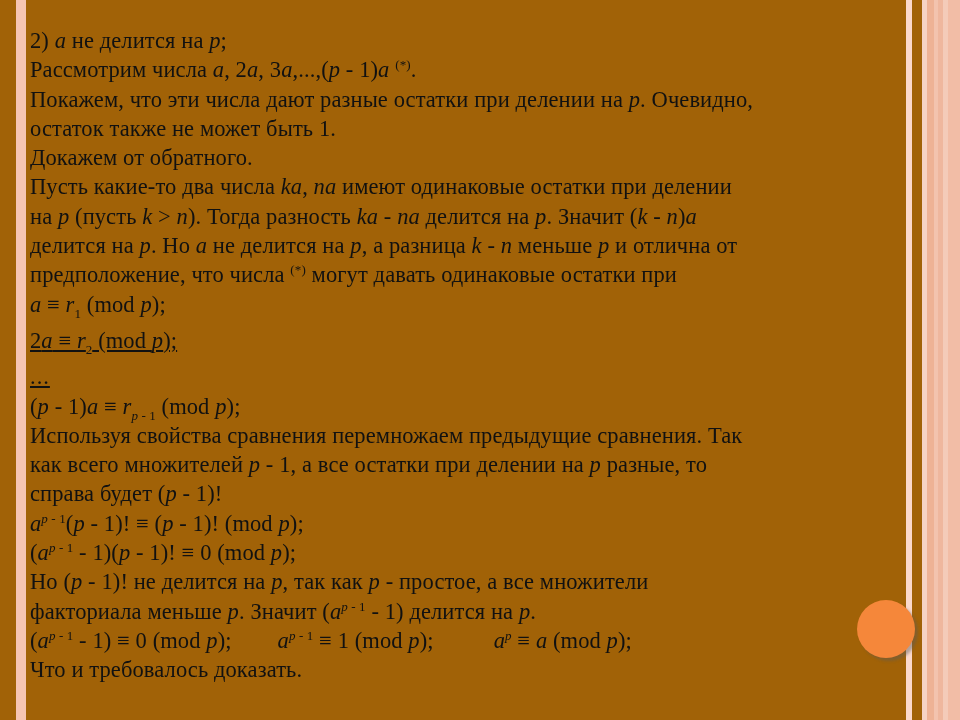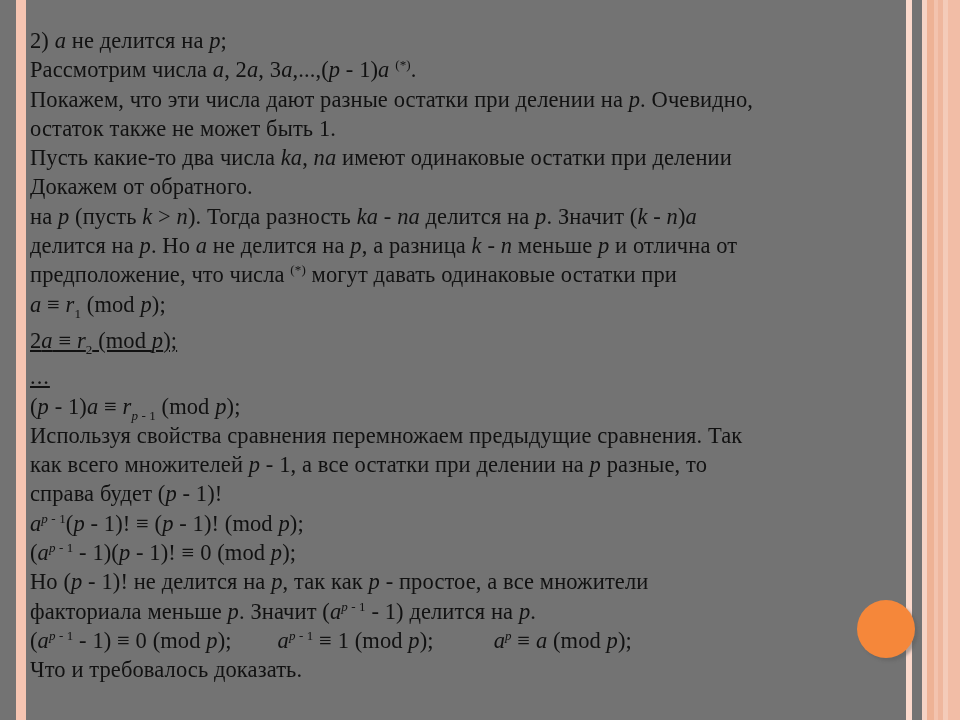--- a/index.html
+++ b/index.html
@@ -10,21 +10,21 @@
   body {
     width: 960px;
     height: 720px;
     overflow: hidden;
     font-family: "Liberation Serif", "DejaVu Serif", serif;
   }
   #slide {
     position: relative;
     width: 960px;
     height: 720px;
-    background: #737373;
+    background: #a16207;
     overflow: hidden;
   }
 
   
   .left-stripe {
     position: absolute;
     top: 0;
     bottom: 0;
     width: 10px;
     left: 16px;
@@ -123,23 +123,23 @@
   <div class="body-text">
 
     <div class="line"><span>2)</span> <i>a</i> не делится на <i>p</i>;</div>
 
     <div class="line">Рассмотрим числа <i>a</i>, 2<i>a</i>, 3<i>a</i>,...,(<i>p</i> - 1)<i>a</i> <sup>(*)</sup>.</div>
 
     <div class="line">Покажем, что эти числа дают разные остатки при делении на <i>p</i>. Очевидно,</div>
 
     <div class="line">остаток также не может быть 1.</div>
 
+    <div class="line">Докажем от обратного.</div>
+
     <div class="line">Пусть какие-то два числа <i>ka</i>, <i>na</i> имеют одинаковые остатки при делении</div>
-
-    <div class="line">Докажем от обратного.</div>
 
     <div class="line">на <i>p</i> (пусть <i>k</i> &gt; <i>n</i>). Тогда разность <i>ka</i> - <i>na</i> делится на <i>p</i>. Значит (<i>k</i> - <i>n</i>)<i>a</i></div>
 
     <div class="line">делится на <i>p</i>. Но <i>a</i> не делится на <i>p</i>, а разница <i>k</i> - <i>n</i> меньше <i>p</i> и отлична от</div>
 
 
     <div class="line">предположение, что числа <sup>(*)</sup> могут давать одинаковые остатки при</div>
 
 
     <div class="line"><i>a</i> ≡ <i>r</i><sub>1</sub> (mod <i>p</i>);</div>

